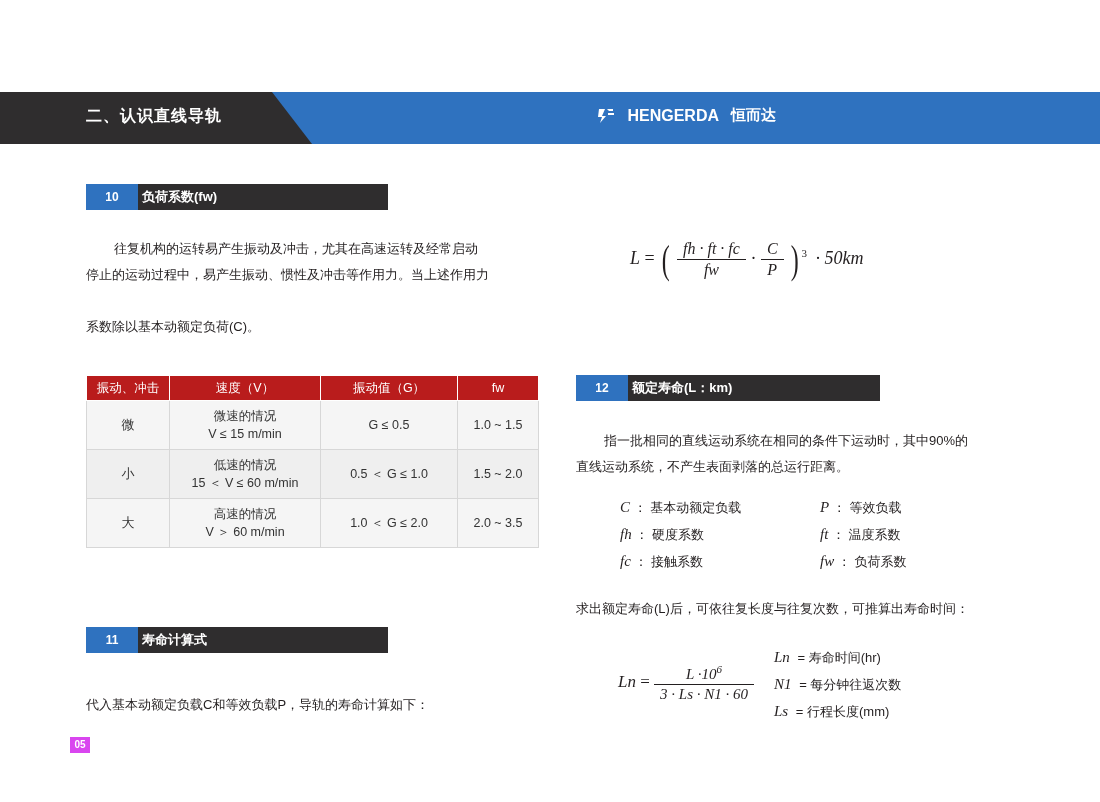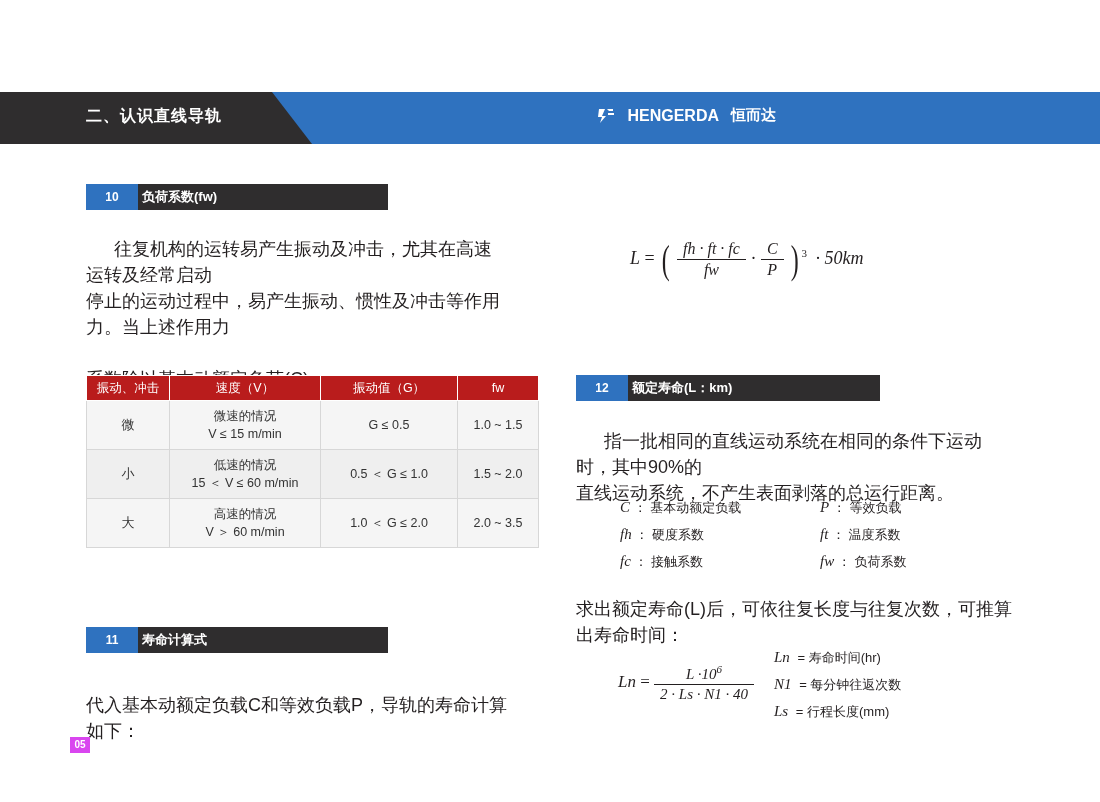--- a/index.html
+++ b/index.html
@@ -116,21 +116,21 @@
     line-height: 26px;
     color: #ffffff;
     font-size: 13px;
     font-weight: bold;
     z-index: 3;
   }
 
   
   .para {
     position: absolute;
-    font-size: 18px;
+    font-size: 13px;
     line-height: 26px;
     color: #231f20;
   }
 
   
   .tbl {
     position: absolute;
     border-collapse: collapse;
     font-size: 12.5px;
   }
@@ -366,21 +366,21 @@
 
 <div class="para" style="left:576px; top:596px; width:440px;">
   <span>求出额定寿命(L)后，可依往复长度与往复次数，可推算出寿命时间：</span>
 </div>
 
 <div class="formula" style="left:618px; top:663px; font-size:17px;">
   <span class="it">Ln</span>
   <span>=</span>
   <span class="frac" style="font-size:15px;">
     <span class="n it"><span>L ·10</span><span class="sup">6</span></span>
-    <span class="d it">2 · Ls · N1 · 40</span>
+    <span class="d it">3 · Ls · N1 · 60</span>
   </span>
 </div>
 
 <div class="legend" style="left:774px; top:644px;">
   <div>
     <span class="sym">Ln</span>
     <span style="margin-left:4px;">=</span>
     <span>寿命时间(hr)</span>
   </div>
   <div>

